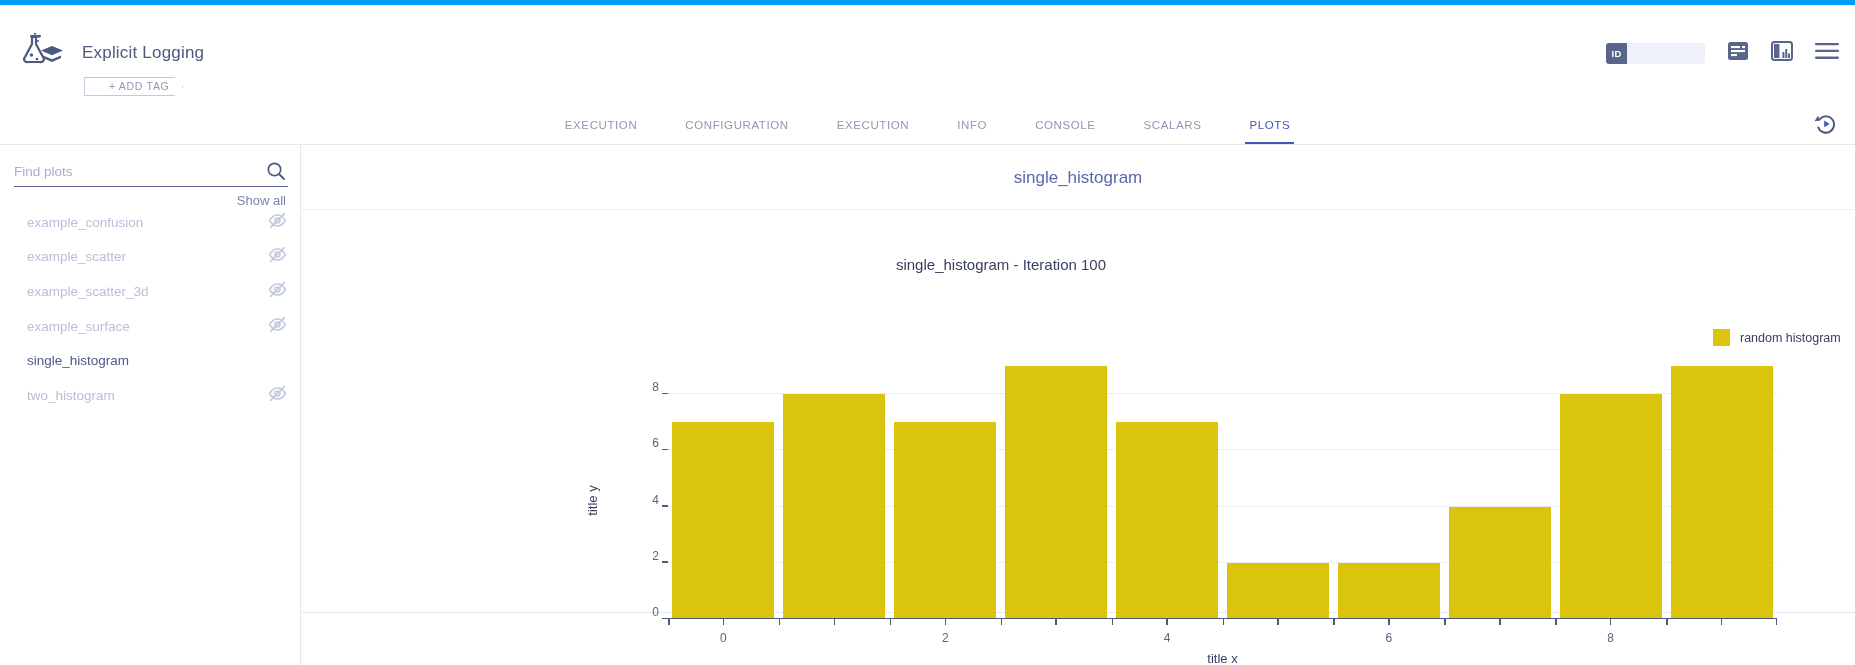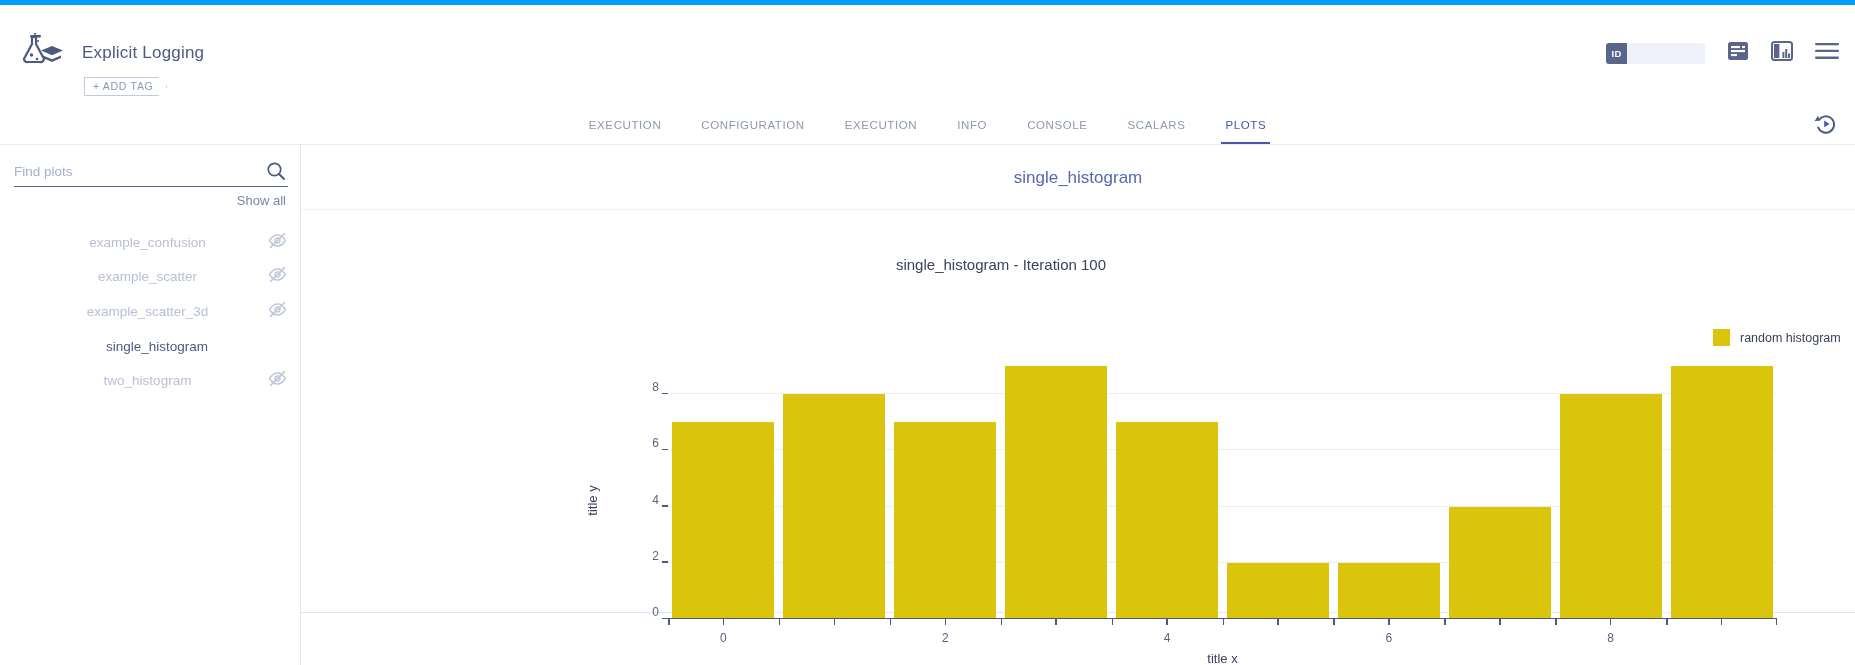--- a/index.html
+++ b/index.html
@@ -48,21 +48,21 @@
     letter-spacing: .2px;
   }
   .add-tag {
     position: absolute; left: 84px; top: 72px;
     height: 19px;
     border: 1px solid #c3c9e0;
     color: #8f98b3;
     font-size: 10.5px;
     letter-spacing: .7px;
     line-height: 17px;
-    padding: 0 13px 0 8px;
+    padding: 0 13px 0 24px;
     background: #fff;
     clip-path: polygon(0 0, calc(100% - 9px) 0, 100% 50%, calc(100% - 9px) 100%, 0 100%);
     white-space: nowrap;
   }
 
   
   .hdr-right {
     position: absolute; right: 16px; top: 36px;
     display: flex; align-items: center; gap: 22px;
   }
@@ -95,21 +95,21 @@
   .tabbar {
     position: absolute; top: 103px; left: 0;
     width: 1855px; height: 42px;
     border-bottom: 1px solid #e8eaf2;
     background: #ffffff;
   }
   .tabs {
     position: absolute; left: 0; top: 0;
     width: 1855px; height: 41px;
     display: flex; align-items: center; justify-content: center;
-    gap: 0;
+    gap: 8px;
   }
   .tab {
     font-size: 11.5px;
     letter-spacing: .6px;
     color: #8f98b3;
     padding: 0 20px;
     height: 41px;
     line-height: 44px;
     cursor: pointer;
     white-space: nowrap;
@@ -150,23 +150,22 @@
   .search-input::placeholder { color: #a7b0cc; }
   .search-icon {
     position: absolute; right: 2px; top: 4px;
     cursor: pointer;
   }
   .show-all {
     position: absolute; right: 14px; top: 48px;
     font-size: 13px; color: #7a85a8; cursor: pointer;
   }
   .plot-list {
-    position: absolute; left: 0; top: 80px;
+    position: absolute; left: 0; top: 60px;
     width: 301px;
-    text-align: center;
   }
   .plot-item {
     position: relative;
     height: 34.6px;
     display: flex; align-items: center;
     padding: 0 14px 0 27px;
     cursor: pointer;
   }
   .plot-item .pl-label {
     font-size: 13.5px;
@@ -398,20 +397,28 @@
       <div class="plot-item">
         <span class="pl-label">example_scatter</span>
         <span class="eye-off"><svg width="19" height="19" viewBox="0 0 19 19">
             <path d="M1.6 9.5 C4 5.6 6.7 4 9.5 4 c2.8 0 5.5 1.6 7.9 5.5 c-2.4 3.9 -5.1 5.5 -7.9 5.5 c-2.8 0 -5.5 -1.6 -7.9 -5.5 z" fill="none" stroke="#c3c9de" stroke-width="1.5"></path>
             <circle cx="9.5" cy="9.5" r="2.5" fill="none" stroke="#c3c9de" stroke-width="1.5"></circle>
             <line x1="2.6" y1="16.4" x2="16.4" y2="2.6" stroke="#c3c9de" stroke-width="1.7" stroke-linecap="round"></line>
           </svg></span>
       </div>
       <div class="plot-item">
         <span class="pl-label">example_scatter_3d</span>
+        <span class="eye-off"><svg width="19" height="19" viewBox="0 0 19 19">
+            <path d="M1.6 9.5 C4 5.6 6.7 4 9.5 4 c2.8 0 5.5 1.6 7.9 5.5 c-2.4 3.9 -5.1 5.5 -7.9 5.5 c-2.8 0 -5.5 -1.6 -7.9 -5.5 z" fill="none" stroke="#c3c9de" stroke-width="1.5"></path>
+            <circle cx="9.5" cy="9.5" r="2.5" fill="none" stroke="#c3c9de" stroke-width="1.5"></circle>
+            <line x1="2.6" y1="16.4" x2="16.4" y2="2.6" stroke="#c3c9de" stroke-width="1.7" stroke-linecap="round"></line>
+          </svg></span>
+      </div>
+      <div class="plot-item">
+        <span class="pl-label">example_surface</span>
         <span class="eye-off"><svg width="19" height="19" viewBox="0 0 19 19">
             <path d="M1.6 9.5 C4 5.6 6.7 4 9.5 4 c2.8 0 5.5 1.6 7.9 5.5 c-2.4 3.9 -5.1 5.5 -7.9 5.5 c-2.8 0 -5.5 -1.6 -7.9 -5.5 z" fill="none" stroke="#c3c9de" stroke-width="1.5"></path>
             <circle cx="9.5" cy="9.5" r="2.5" fill="none" stroke="#c3c9de" stroke-width="1.5"></circle>
             <line x1="2.6" y1="16.4" x2="16.4" y2="2.6" stroke="#c3c9de" stroke-width="1.7" stroke-linecap="round"></line>
           </svg></span>
       </div>
       <div class="plot-item selected">
         <span class="pl-label">single_histogram</span>
       </div>
       <div class="plot-item">

